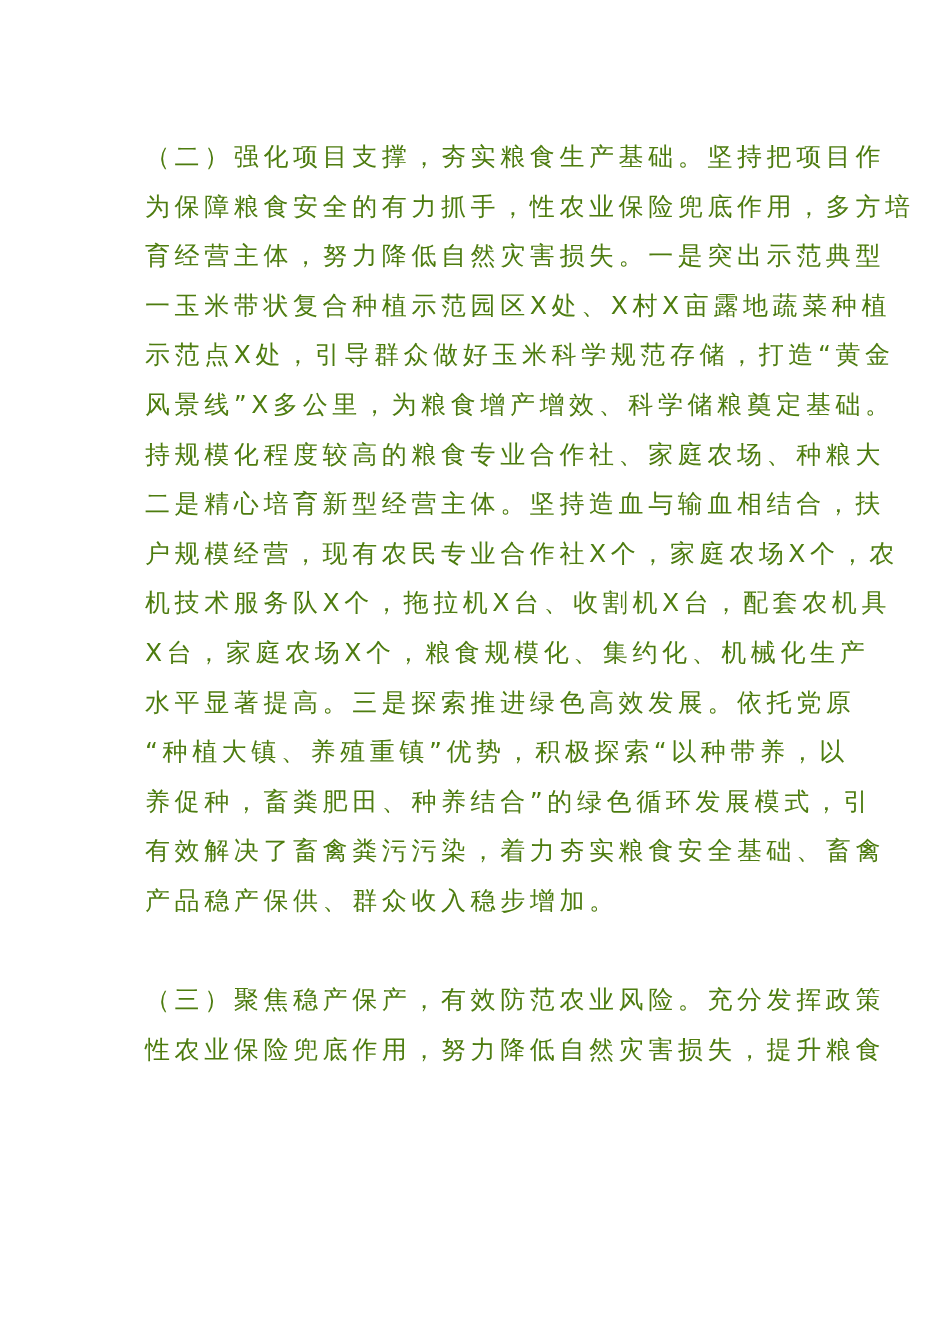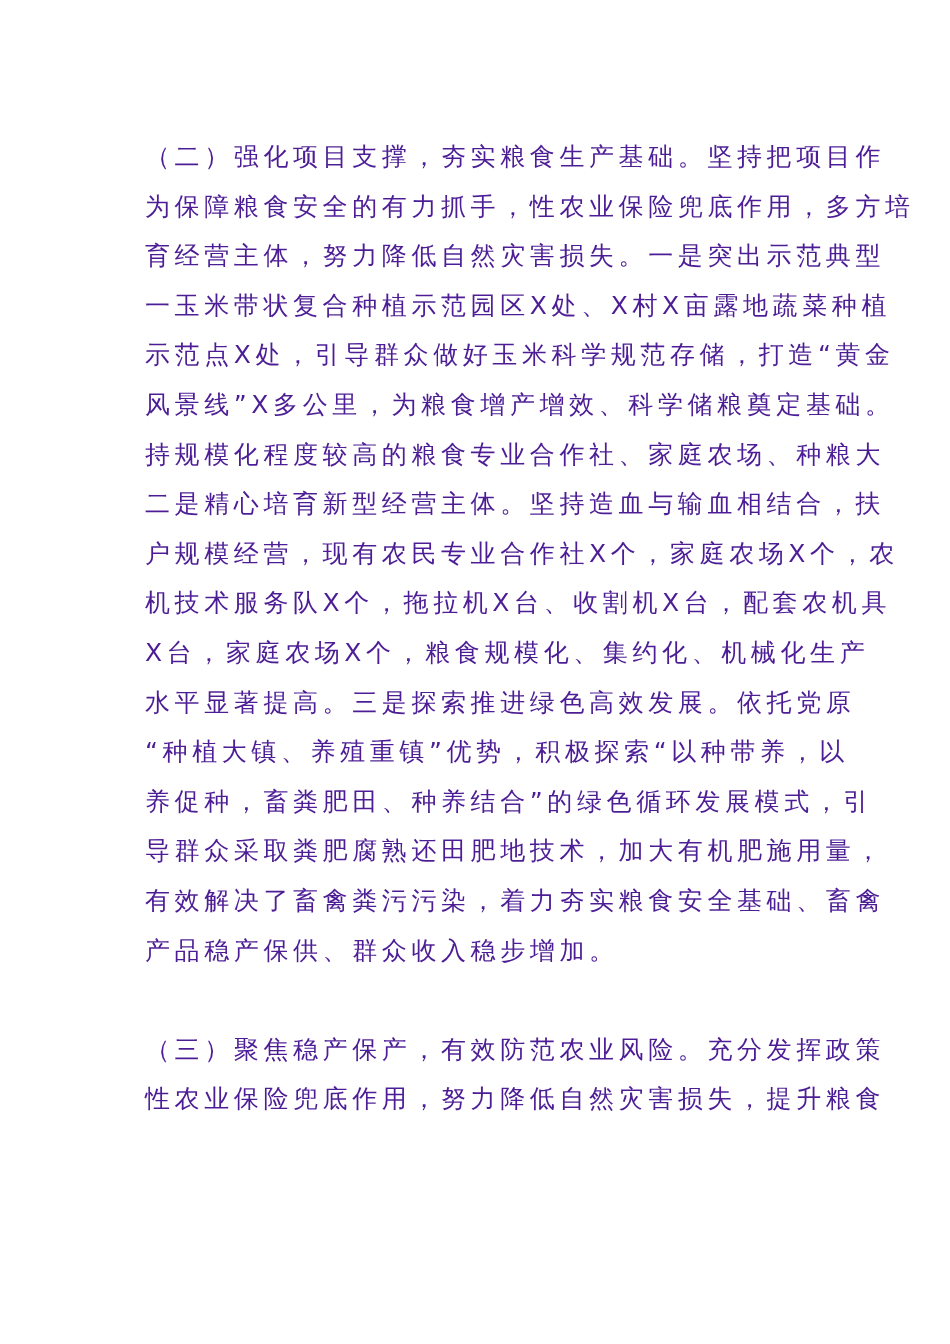--- a/index.html
+++ b/index.html
@@ -1,21 +1,21 @@
 <!DOCTYPE html>
 <html><head>
 <meta charset="utf-8">
 <style>
   html, body { margin: 0; padding: 0; background: #ffffff; }
   body { width: 950px; height: 1344px; position: relative; overflow: hidden; }
   .page { position: absolute; left: 145px; top: 132px; width: 665px; }
   .line {
     font-family: "DejaVu Sans", "Liberation Sans", sans-serif;
     font-size: 25px;
-    color: #4c1d95;
+    color: #4d7c0f;
     height: 49.6px;
     line-height: 49.6px;
     white-space: nowrap;
     letter-spacing: 4.6px;
     text-align: justify;
     text-align-last: justify;
   }
   .line.last { text-align-last: left; }
   .gap { height: 49.6px; }
 </style>
@@ -31,21 +31,20 @@
     <div class="line">示范点X处，引导群众做好玉米科学规范存储，打造“黄金</div>
     <div class="line">风景线”X多公里，为粮食增产增效、科学储粮奠定基础。</div>
     <div class="line">持规模化程度较高的粮食专业合作社、家庭农场、种粮大</div>
     <div class="line">二是精心培育新型经营主体。坚持造血与输血相结合，扶</div>
     <div class="line">户规模经营，现有农民专业合作社X个，家庭农场X个，农</div>
     <div class="line">机技术服务队X个，拖拉机X台、收割机X台，配套农机具</div>
     <div class="line">X台，家庭农场X个，粮食规模化、集约化、机械化生产</div>
     <div class="line">水平显著提高。三是探索推进绿色高效发展。依托党原</div>
     <div class="line">“种植大镇、养殖重镇”优势，积极探索“以种带养，以</div>
     <div class="line">养促种，畜粪肥田、种养结合”的绿色循环发展模式，引</div>
-    <div class="line">导群众采取粪肥腐熟还田肥地技术，加大有机肥施用量，</div>
     <div class="line">有效解决了畜禽粪污污染，着力夯实粮食安全基础、畜禽</div>
     <div class="line last">产品稳产保供、群众收入稳步增加。</div>
   </div>
   <div class="gap"></div>
   <div>
     <div class="line">（三）聚焦稳产保产，有效防范农业风险。充分发挥政策</div>
     <div class="line">性农业保险兜底作用，努力降低自然灾害损失，提升粮食</div>
   </div>
 </div>
 

